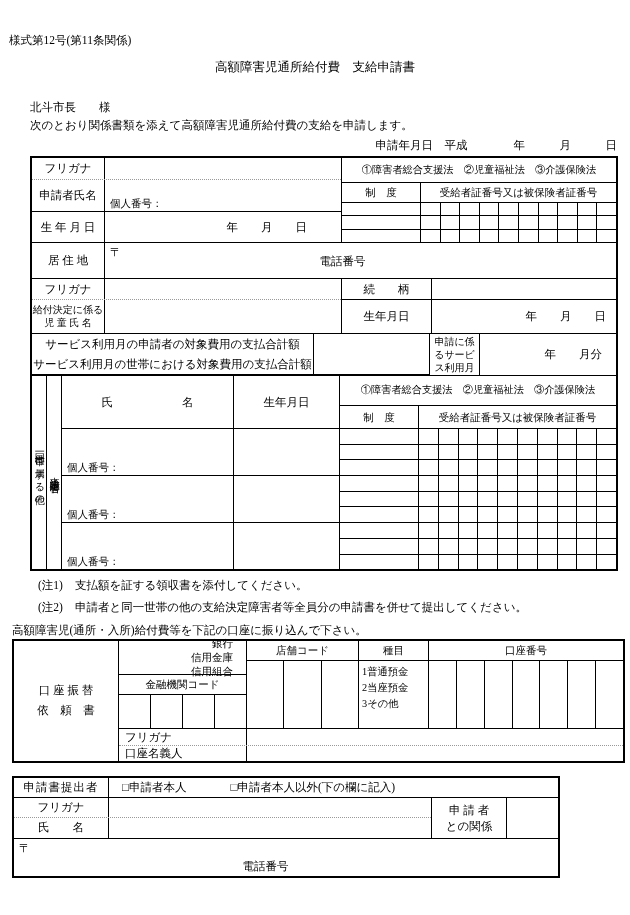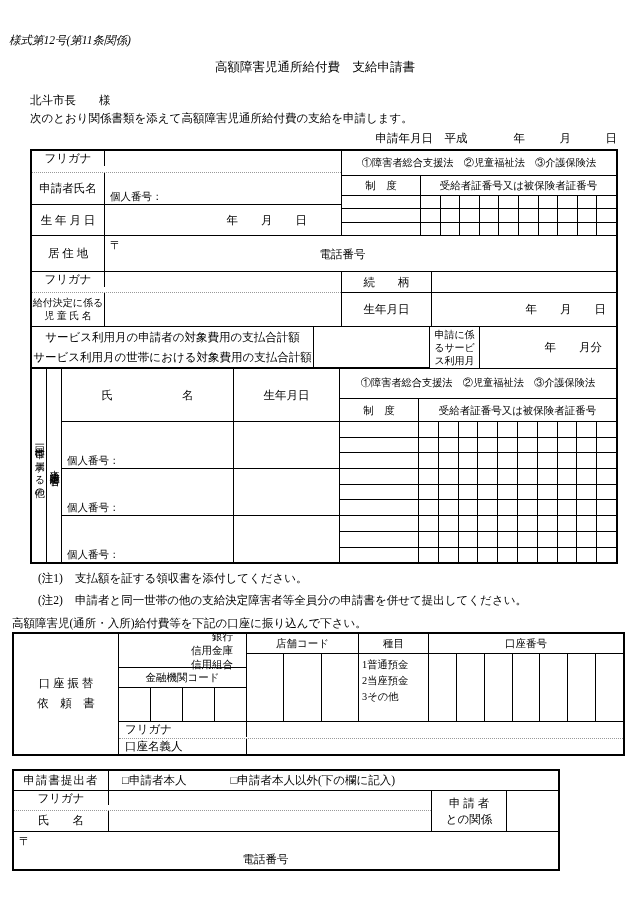--- a/index.html
+++ b/index.html
@@ -8,40 +8,40 @@
     width:630px; height:915px; overflow:hidden; position:relative;
     font-family:"Liberation Serif","DejaVu Serif",serif;
     color:#000; font-size:11.5px; line-height:1.25;
   }
   .fr { display:flex; flex-direction:row; }
   .fc { display:flex; flex-direction:column; }
   .f1 { flex:1; min-width:0; min-height:0; }
   .ce { display:flex; align-items:center; justify-content:center; text-align:center; }
   .br { border-right:1px solid #000; }
   .bb { border-bottom:1px solid #000; }
-  .bbd { border-bottom:1px dotted #999;flex-direction:column; }
+  .bbd { border-bottom:1px dotted #999; }
   .tbl { border:2px solid #000; background:#fff; }
   .lab { font-size:11.5px; }
   .small { font-size:10.5px; }
   .laws { font-size:10.2px; letter-spacing:0; white-space:nowrap; }
   .pn { font-size:10.5px; padding:0 0 1px 5px; }
   .rel { position:relative; }
   .postal { position:absolute; top:2px; left:5px; font-size:11.5px; }
   .phone-mid { position:absolute; top:50%; left:42%; transform:translateY(-50%); }
   .phone-bot { position:absolute; bottom:2px; left:42%; }
   .vtext { writing-mode:vertical-rl; text-orientation:upright; font-size:10px;
            letter-spacing:1px; display:flex; align-items:center; justify-content:center; }
   .digits { display:flex; }
   .digits .gc { flex:1; }
   .digits .gc:not(:first-child) { border-left:1px solid #000; }
   .rows9 > .fr:not(:last-child), .blocks > div:not(:last-child) { border-bottom:1px solid #000; }
   .units { font-size:11.5px; }
-  .form-no { margin:33px 0 12px 9px; font-size:11.5px;font-style:italic; }
+  .form-no { margin:33px 0 12px 9px; font-size:11.5px; }
   .title { text-align:center; margin-top:13px; font-size:12.5px; }
-  .addressee { margin:17px 0 0 30px; }
+  .addressee { margin:24px 0 0 30px; }
   .intro { margin:4px 0 0 30px; }
   .date-line { text-align:right; margin:5px 13px 0 0; }
   .main-table { margin:4px 0 0 30px; width:588px; }
   .notes { margin:7px 0 0 38px; }
   .note-line { display:flex; margin-bottom:7px; }
   .note-line .nlab { margin-right:12px; }
   .bank-intro { margin:9px 0 0 12px; }
   .bank-table { margin:2px 0 0 12px; width:613px; }
   .sub-table { margin:13px 0 0 12px; width:548px; }
   .left-lab { justify-content:flex-start; padding-left:6px; text-align:left; }

